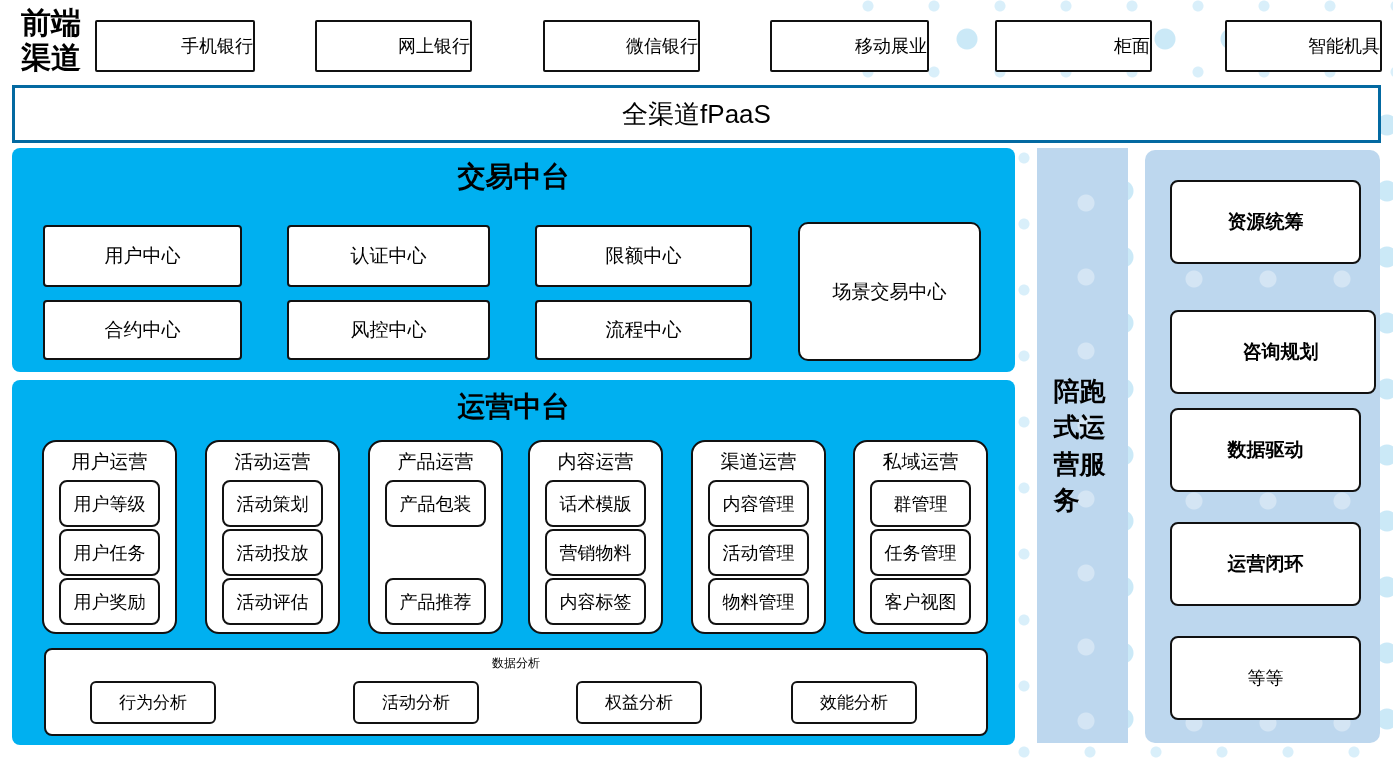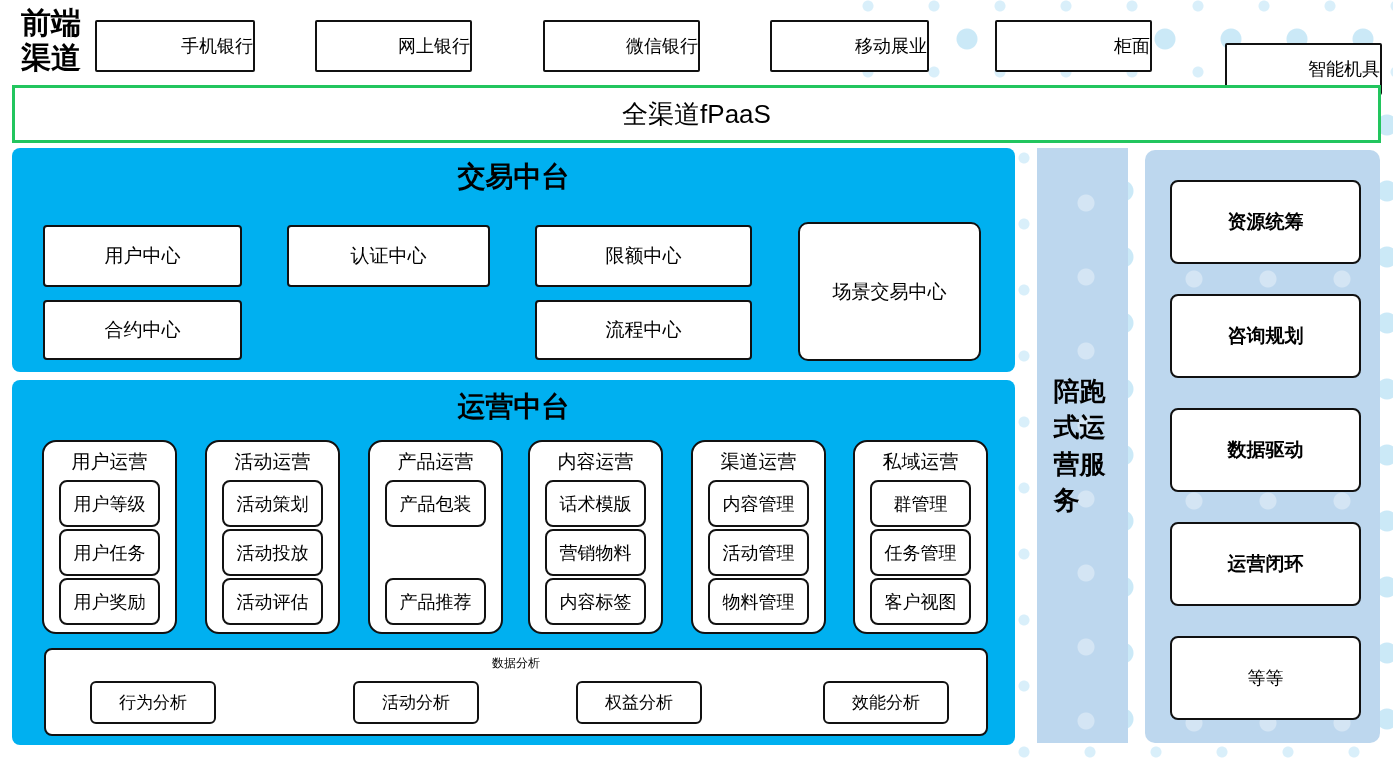--- a/index.html
+++ b/index.html
@@ -28,26 +28,26 @@
   }
   .chan-box{
     top:20px;height:48px;background:#fff;border:2px solid #111;border-radius:2px;
     display:flex;align-items:center;justify-content:flex-end;font-size:18px;
   }
   .chan-0{left:95px;width:156px;}
   .chan-1{left:315px;width:153px;}
   .chan-2{left:543px;width:153px;}
   .chan-3{left:770px;width:155px;}
   .chan-4{left:995px;width:153px;}
-  .chan-5{left:1225px;width:153px;margin-top:23px;}
+  .chan-5{left:1225px;width:153px;}
 
   
   .fpaas{
     left:12px;top:85px;width:1363px;height:52px;background:#fff;
-    border:3px solid #22c55e;display:flex;align-items:center;justify-content:center;
+    border:3px solid #0369a1;display:flex;align-items:center;justify-content:center;
     font-size:26px;
   }
 
   
   .blue-block{background:#00b0f0;border-radius:8px;}
   .trade{left:12px;top:148px;width:1003px;height:224px;}
   .ops{left:12px;top:380px;width:1003px;height:365px;}
   .block-title{
     position:absolute;left:0;width:100%;text-align:center;
     font-family:"Liberation Serif",serif;font-weight:bold;font-size:28px;
@@ -83,39 +83,39 @@
 
   
   .analytics{
     position:absolute;left:32px;top:268px;width:940px;height:84px;
     background:#fff;border:2px solid #111;border-radius:8px;
   }
   .analytics-title{
     position:absolute;top:5px;left:0;width:100%;text-align:center;font-size:12px;
   }
   .an{top:31px;width:122px;height:39px;border-radius:6px;font-size:17px;}
-  .an-0{left:44px;} .an-1{left:307px;} .an-2{left:530px;} .an-3{left:777px;justify-content:center;}
+  .an-0{left:44px;} .an-1{left:307px;} .an-2{left:530px;} .an-3{left:745px;justify-content:center;}
 
   
   .lightblue{
     background:#bdd7ee;
     background-image:radial-gradient(circle, rgba(255,255,255,0.35) 8px, rgba(0,0,0,0) 9px);
     background-size:74px 74px;background-position:12px 18px;
   }
   .side-bar{
     left:1037px;top:148px;width:91px;height:595px;
     display:flex;align-items:center;justify-content:center;
   }
   .side-bar-text{
     width:58px;font-size:26px;font-weight:600;line-height:1.4;
     text-align:left;word-break:break-all;
   }
   .right-panel{left:1145px;top:150px;width:235px;height:593px;border-radius:10px;}
   .rp{left:25px;width:187px;height:80px;border-radius:8px;font-size:19px;font-weight:bold;}
-  .rp-0{top:30px;} .rp-1{top:144px;} .rp-2{top:258px;} .rp-3{top:372px;}
+  .rp-0{top:30px;} .rp-1{top:160px;padding-left:15px;} .rp-2{top:258px;} .rp-3{top:372px;}
   .rp-4{top:486px;font-weight:400;font-size:18px;}
 </style>
 </head>
 <body>
 
 <div id="stage">
 
   <div class="dots dots-top"></div>
   <div class="dots dots-right"></div>
 
@@ -151,20 +151,23 @@
     </div>
     <div class="wbox tc-1">
       <span>认证中心</span>
     </div>
     <div class="wbox tc-2">
       <span>限额中心</span>
     </div>
     <div class="wbox tc-3">
       <span>合约中心</span>
     </div>
+    <div class="wbox tc-4">
+      <span>风控中心</span>
+    </div>
     <div class="wbox tc-5">
       <span>流程中心</span>
     </div>
     <div class="wbox scene-box">
       <span>场景交易中心</span>
     </div>
   </div>
 
   <div class="layer blue-block ops">
     <div class="block-title">运营中台</div>

